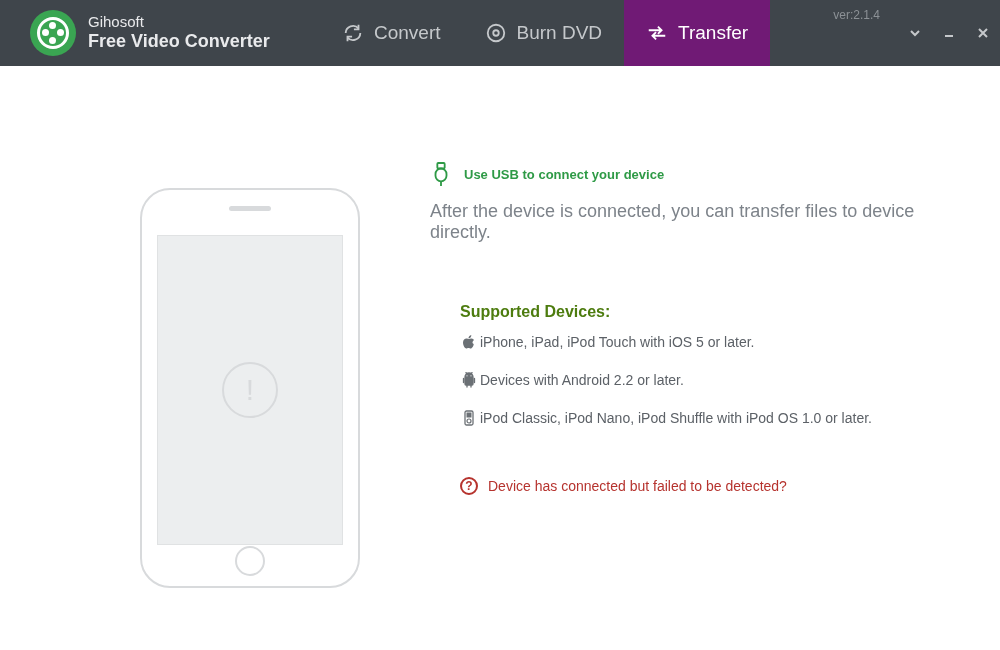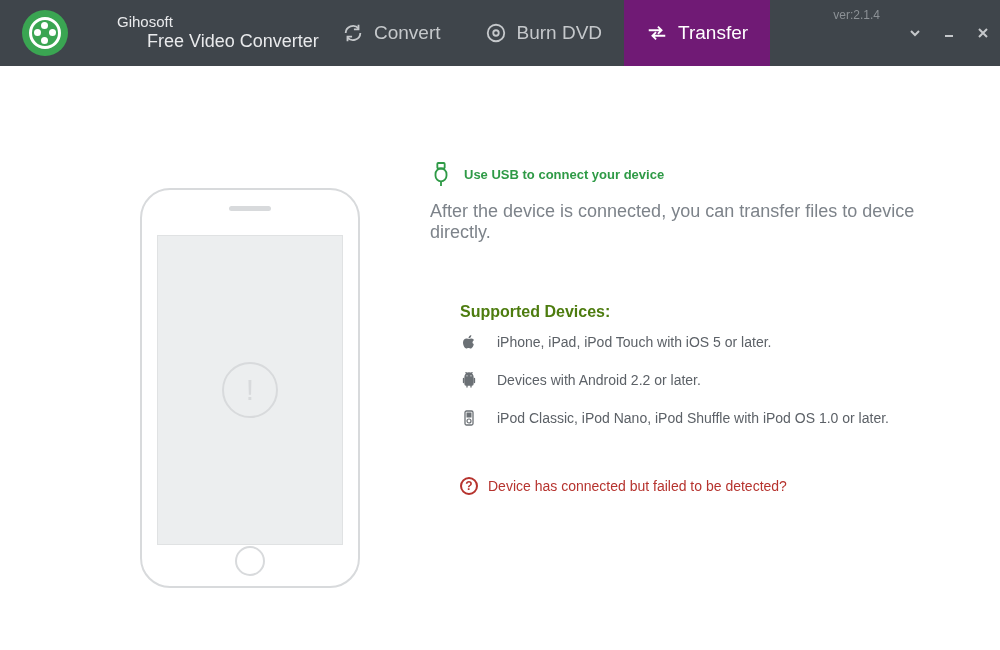--- a/index.html
+++ b/index.html
@@ -13,23 +13,22 @@
   .titlebar {
     height: 66px;
     background: #3f454b;
     display: flex;
     align-items: stretch;
     color: #b9bcc0;
   }
   .logo-block {
     display: flex;
     align-items: center;
-    padding-left: 22px;
+    padding-left: 30px;
     width: 320px;
-    gap: 37px;
   }
   .logo {
     width: 46px;
     height: 46px;
     background: #3aa552;
     border-radius: 50%;
     display: flex;
     align-items: center;
     justify-content: center;
     position: relative;
@@ -60,21 +59,21 @@
     height: 7px;
     top: 9px;
   }
   .logo-dot-l { left: 2px; }
   .logo-dot-r { right: 2px; }
   .brand {
     margin-left: 12px;
     color: #e9eaec;
   }
   .brand-name { font-size: 15px; line-height: 1.2; }
-  .brand-sub { font-size: 18px; font-weight: normal; line-height: 1.2; margin-left: 30px; }
+  .brand-sub { font-size: 18px; font-weight: bold; line-height: 1.2; }
   .tabs {
     display: flex;
     align-items: stretch;
   }
   .tab {
     display: flex;
     align-items: center;
     padding: 16px 22px;
     font-size: 19px;
     color: #c5c8cb;
@@ -197,21 +196,21 @@
     margin-bottom: 12px;
     margin-left: 30px;
   }
   .device-list {
     list-style: none;
     margin-left: 30px;
   }
   .device-list li {
     display: flex;
     align-items: center;
-    gap: 19px;
+    gap: 2px;
     color: #5c6167;
     font-size: 14px;
     margin-bottom: 20px;
   }
   .device-list .dicon {
     width: 18px;
     height: 18px;
     display: inline-flex;
     align-items: center;
     justify-content: center;

